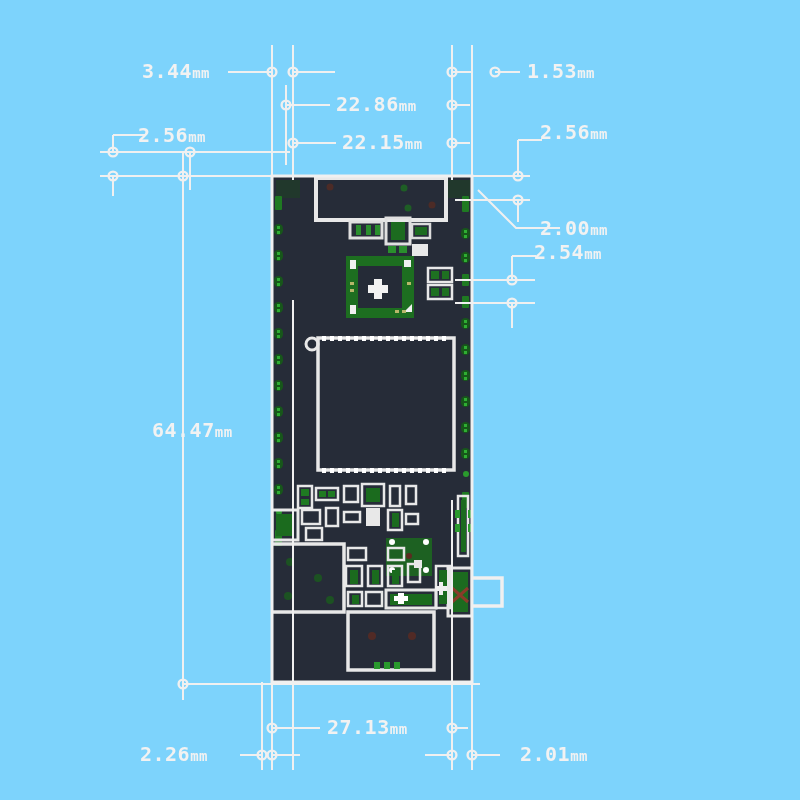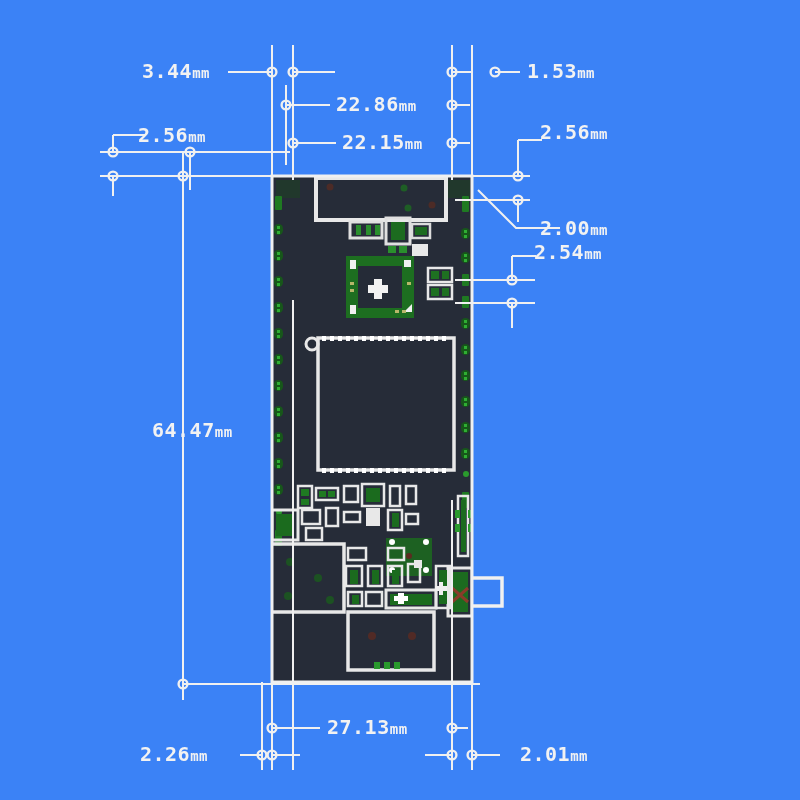--- a/index.html
+++ b/index.html
@@ -10,21 +10,21 @@
   body {
     width: 800px;
     height: 800px;
     overflow: hidden;
     font-family: "DejaVu Sans Mono", monospace;
   }
   #stage {
     position: relative;
     width: 800px;
     height: 800px;
-    background: #3b82f6;
+    background: #7dd3fc;
   }
   svg#cad {
     position: absolute;
     top: 0;
     left: 0;
     width: 800px;
     height: 800px;
     display: block;
   }
   .dimtext {

